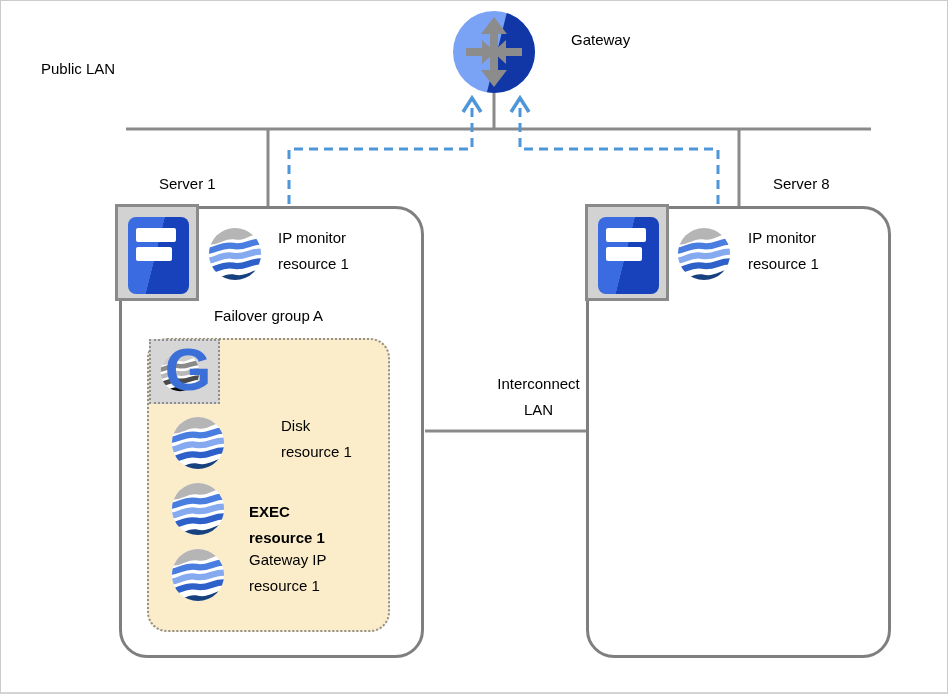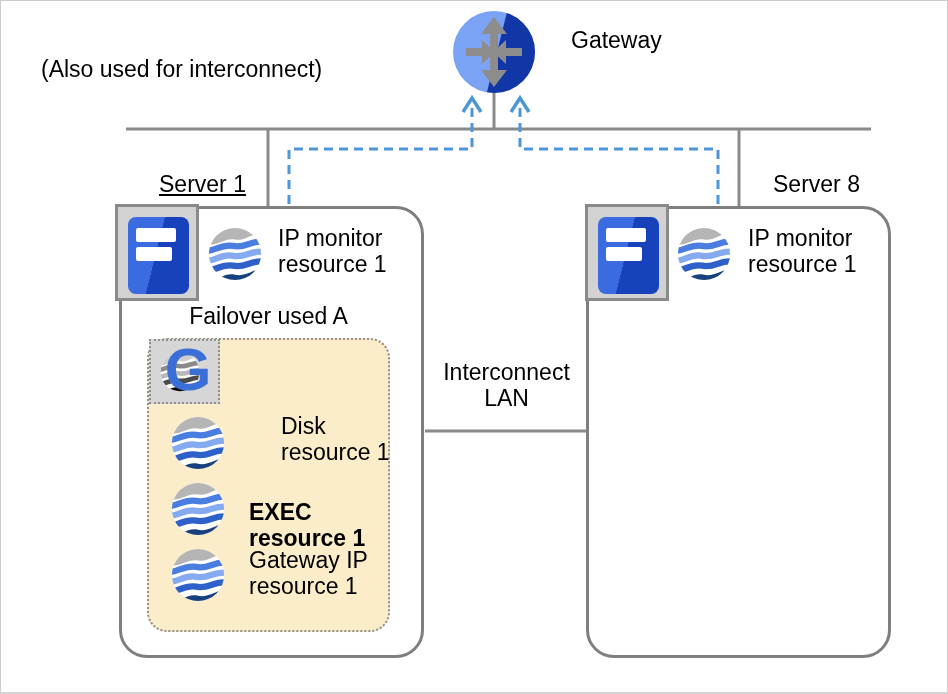--- a/index.html
+++ b/index.html
@@ -2,21 +2,21 @@
 <html><head>
 <meta charset="utf-8">
 <style>
   html,body{margin:0;padding:0;background:#fff;}
   #canvas{
     position:relative;width:948px;height:694px;box-sizing:border-box;
     background:#ffffff;border:1px solid #cbcbcb;border-bottom:2px solid #d4d4d4;
     font-family:"Liberation Sans", sans-serif;color:#000;overflow:hidden;
   }
   .abs{position:absolute;}
-  .lbl{font-size:23px;line-height:26px;white-space:nowrap;}
+  .lbl{font-size:15px;line-height:26px;white-space:nowrap;}
   .center{text-align:center;}
   
   .server-box{
     position:absolute;width:305px;height:452px;box-sizing:border-box;
     border:3px solid #7f7f7f;border-radius:28px;background:#fff;
   }
   
   .group-box{
     position:absolute;left:146px;top:337px;width:243px;height:294px;box-sizing:border-box;
     border:2px dotted #8f8f8f;border-radius:20px;background:#fbedc9;
@@ -79,41 +79,41 @@
     <line x1="738" y1="128" x2="738" y2="206" stroke="#8a8a8a" stroke-width="3"></line>
     <line x1="424" y1="430" x2="587" y2="430" stroke="#8a8a8a" stroke-width="3"></line>
 
     <path d="M288,203 L288,148 L471,148 L471,103" stroke="#4f96d8" stroke-width="3" stroke-dasharray="9 6" fill="none"></path>
     <path d="M462,111 L471,97 L480,111" stroke="#4f96d8" stroke-width="3.5" fill="none"></path>
     <path d="M717,203 L717,148 L519,148 L519,103" stroke="#4f96d8" stroke-width="3" stroke-dasharray="9 6" fill="none"></path>
     <path d="M510,111 L519,97 L528,111" stroke="#4f96d8" stroke-width="3.5" fill="none"></path>
   </svg>
 
   <div class="abs lbl" style="left:40px;top:55px;">
-    <div>(Also used for interconnect)</div>
+    <div>Public LAN</div>
   </div>
 
   <svg class="abs" style="left:451px;top:9px;" width="84" height="84" viewBox="0 0 84 84">
     <defs>
         <clipPath id="gwclip">
           <circle cx="42" cy="42" r="41"></circle>
         </clipPath>
       </defs>
     <g clip-path="url(#gwclip)">
       <rect width="84" height="84" fill="#7aa3f5"></rect>
       <polygon points="56,-2 86,-2 86,86 34,86" fill="#1136a5"></polygon>
       <path d="M38,46 L38,24 L29,24 L42,7 L55,24 L46,24 L46,46 Z" fill="#8c8c8c"></path>
       <path d="M38,38 L38,60 L29,60 L42,77 L55,60 L46,60 L46,38 Z" fill="#8c8c8c"></path>
       <path d="M14,38 L30,38 L30,30 L43,42 L30,54 L30,46 L14,46 Z" fill="#8c8c8c"></path>
       <path d="M70,38 L54,38 L54,30 L41,42 L54,54 L54,46 L70,46 Z" fill="#8c8c8c"></path>
     </g>
   </svg>
   <div class="abs lbl" style="left:570px;top:26px;">Gateway</div>
 
-  <div class="abs lbl" style="left:158px;top:170px;text-decoration:underline;">Server 1</div>
+  <div class="abs lbl" style="left:158px;top:170px;">Server 1</div>
   <div class="abs lbl" style="left:772px;top:170px;">Server 8</div>
 
   <div class="server-box" style="left:118px;top:205px;"></div>
   <div class="server-box" style="left:585px;top:205px;"></div>
 
   <div class="server-icon" style="left:114px;top:203px;">
     <div class="tower">
       <div class="bar bar1"></div>
       <div class="bar bar2"></div>
     </div>
@@ -134,21 +134,21 @@
   </div>
 
   <svg class="abs sphere-blue" style="left:676px;top:226px;" width="54" height="54">
       <use href="#sym-sphere"></use>
     </svg>
   <div class="abs lbl" style="left:747px;top:224px;">
     <div>IP monitor</div>
     <div>resource 1</div>
   </div>
 
-  <div class="abs lbl center" style="left:146px;top:302px;width:243px;">Failover used A</div>
+  <div class="abs lbl center" style="left:146px;top:302px;width:243px;">Failover group A</div>
   <div class="group-box"></div>
   <div class="g-icon">
     <svg class="g-sphere sphere-gray" width="40" height="40">
         <use href="#sym-sphere"></use>
       </svg>
     <div class="g-letter">G</div>
   </div>
 
   <svg class="abs sphere-blue" style="left:170px;top:415px;" width="54" height="54">
       <use href="#sym-sphere"></use>
@@ -167,18 +167,18 @@
   </div>
 
   <svg class="abs sphere-blue" style="left:170px;top:547px;" width="54" height="54">
       <use href="#sym-sphere"></use>
     </svg>
   <div class="abs lbl" style="left:248px;top:546px;">
     <div>Gateway IP</div>
     <div>resource 1</div>
   </div>
 
-  <div class="abs lbl center" style="left:424px;top:358px;width:163px;">
+  <div class="abs lbl center" style="left:424px;top:370px;width:163px;padding-left:32px;">
     <div>Interconnect</div>
     <div>LAN</div>
   </div>
 
 </div>
 
 </body></html>

